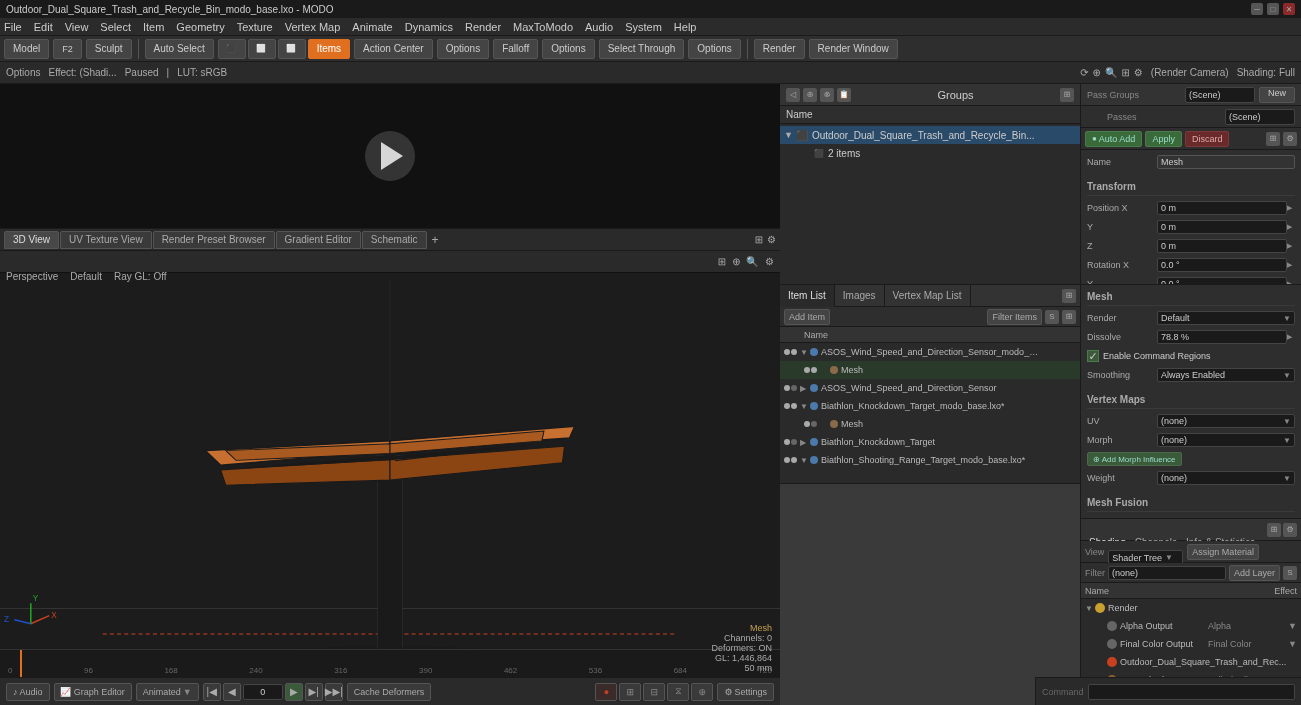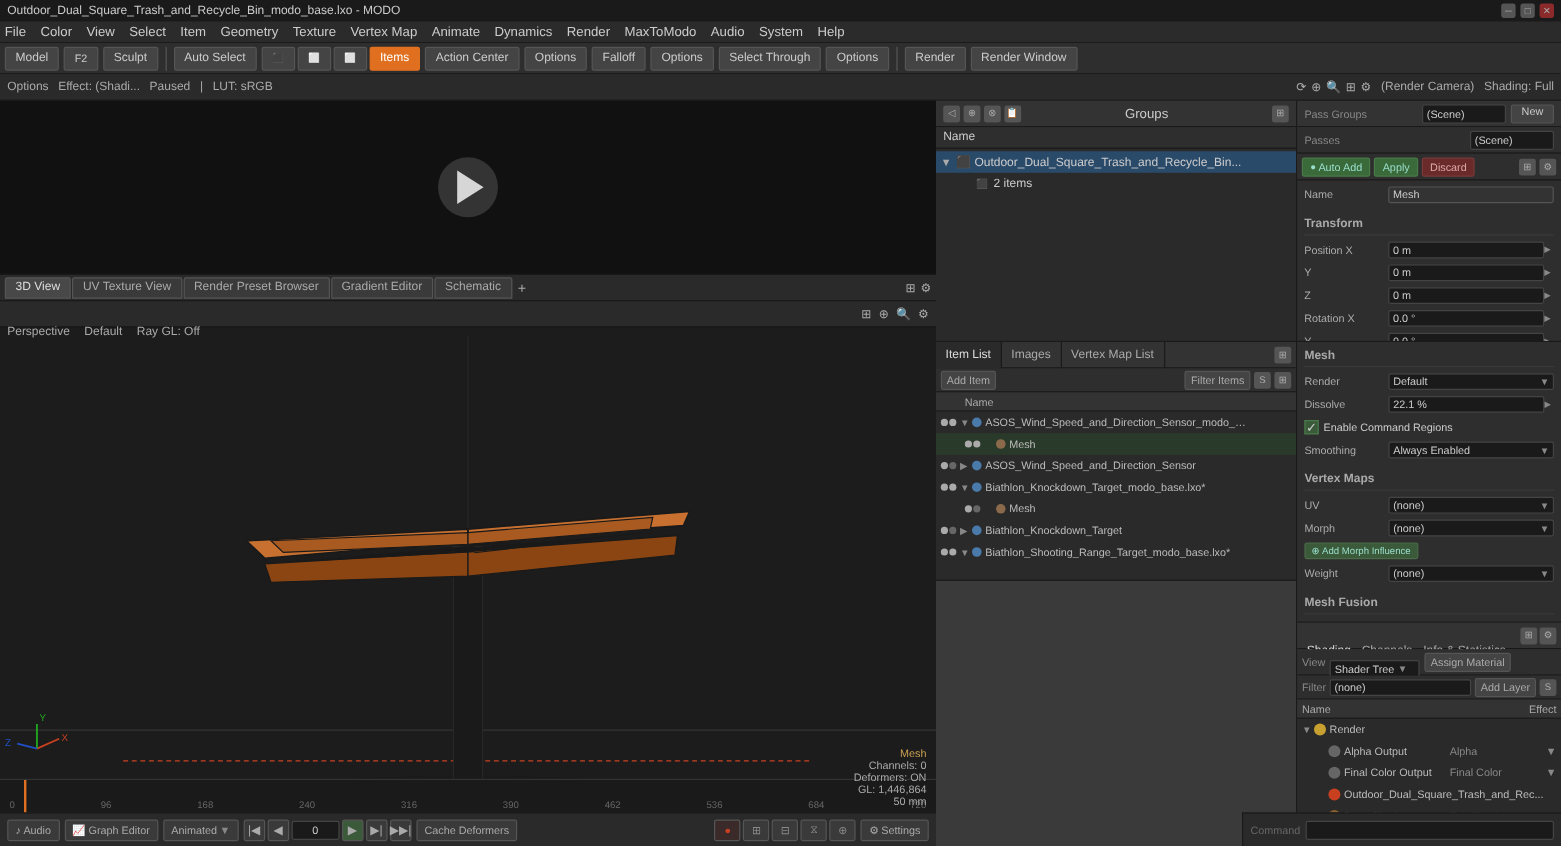--- a/index.html
+++ b/index.html
@@ -137,21 +137,21 @@
   <span class="title">Outdoor_Dual_Square_Trash_and_Recycle_Bin_modo_base.lxo - MODO</span>
   <div class="win-controls">
     <div class="win-btn">─</div>
     <div class="win-btn">□</div>
     <div class="win-btn" style="background:#8a2a2a;">✕</div>
   </div>
 </div>
 
 <div id="menu-bar">
   <span>File</span>
-  <span>Color</span>
+  <span>Edit</span>
   <span>View</span>
   <span>Select</span>
   <span>Item</span>
   <span>Geometry</span>
   <span>Texture</span>
   <span>Vertex Map</span>
   <span>Animate</span>
   <span>Dynamics</span>
   <span>Render</span>
   <span>MaxToModo</span>
@@ -409,21 +409,21 @@
         <div style="height:22px;background:#333;display:flex;align-items:center;padding:0 6px;justify-content:space-between;border-bottom:1px solid #1a1a1a;">
           <span style="font-size:9px;color:#888;">Pass Groups</span>
           <div style="display:flex;align-items:center;gap:4px;">
             <div class="ng-select" style="width:70px;display:flex;align-items:center;height:16px;background:#1a1a1a;border:1px solid #444;border-radius:2px;padding:0 3px;font-size:9px;color:#ccc;">
               <span>(Scene)</span>
             </div>
             <div class="ng-btn">New</div>
           </div>
         </div>
         <div style="height:22px;background:#2e2e2e;display:flex;align-items:center;padding:0 6px;justify-content:space-between;border-bottom:1px solid #1a1a1a;">
-          <span style="font-size:9px;color:#888;">Passes</span>
+          <span style="font-size:9px;color:#888;margin-left:20px;">Passes</span>
           <div style="display:flex;align-items:center;gap:4px;">
             <div style="width:70px;height:16px;background:#1a1a1a;border:1px solid #444;border-radius:2px;padding:0 3px;font-size:9px;color:#ccc;display:flex;align-items:center;">
               <span>(Scene)</span>
             </div>
           </div>
         </div>
 
         <div style="flex:1;overflow-y:auto;">
 
           <div id="props-toolbar" style="height:22px;background:#2e2e2e;display:flex;align-items:center;padding:0 4px;gap:3px;border-bottom:1px solid #1a1a1a;">
@@ -606,21 +606,21 @@
             <div class="prop-row">
               <span class="prop-label">Render</span>
               <div class="prop-select">
                 <span>Default</span>
                 <span style="color:#888;font-size:8px;">▼</span>
               </div>
             </div>
             <div class="prop-row">
               <span class="prop-label">Dissolve</span>
               <div class="prop-value">
-                  <span>22.1 %</span>
+                  <span>78.8 %</span>
                 </div>
               <span class="prop-triangle">▶</span>
             </div>
 
             <div class="prop-row">
               <div class="prop-checkbox" style="background:#3a5a3a;">✓</div>
               <span class="prop-check-label">Enable Command Regions</span>
             </div>
             <div class="prop-row">
               <span class="prop-label">Smoothing</span>

